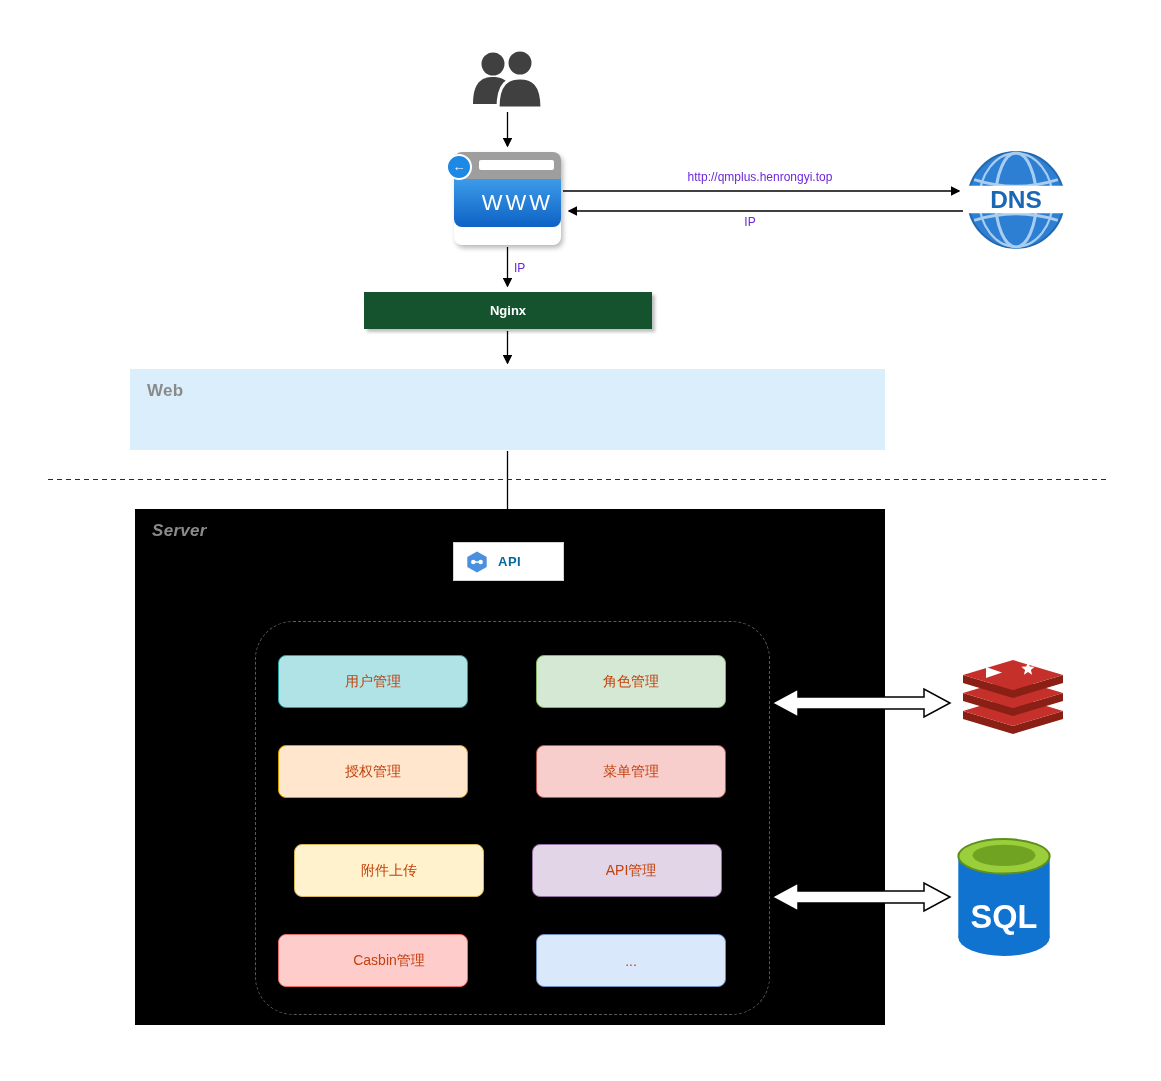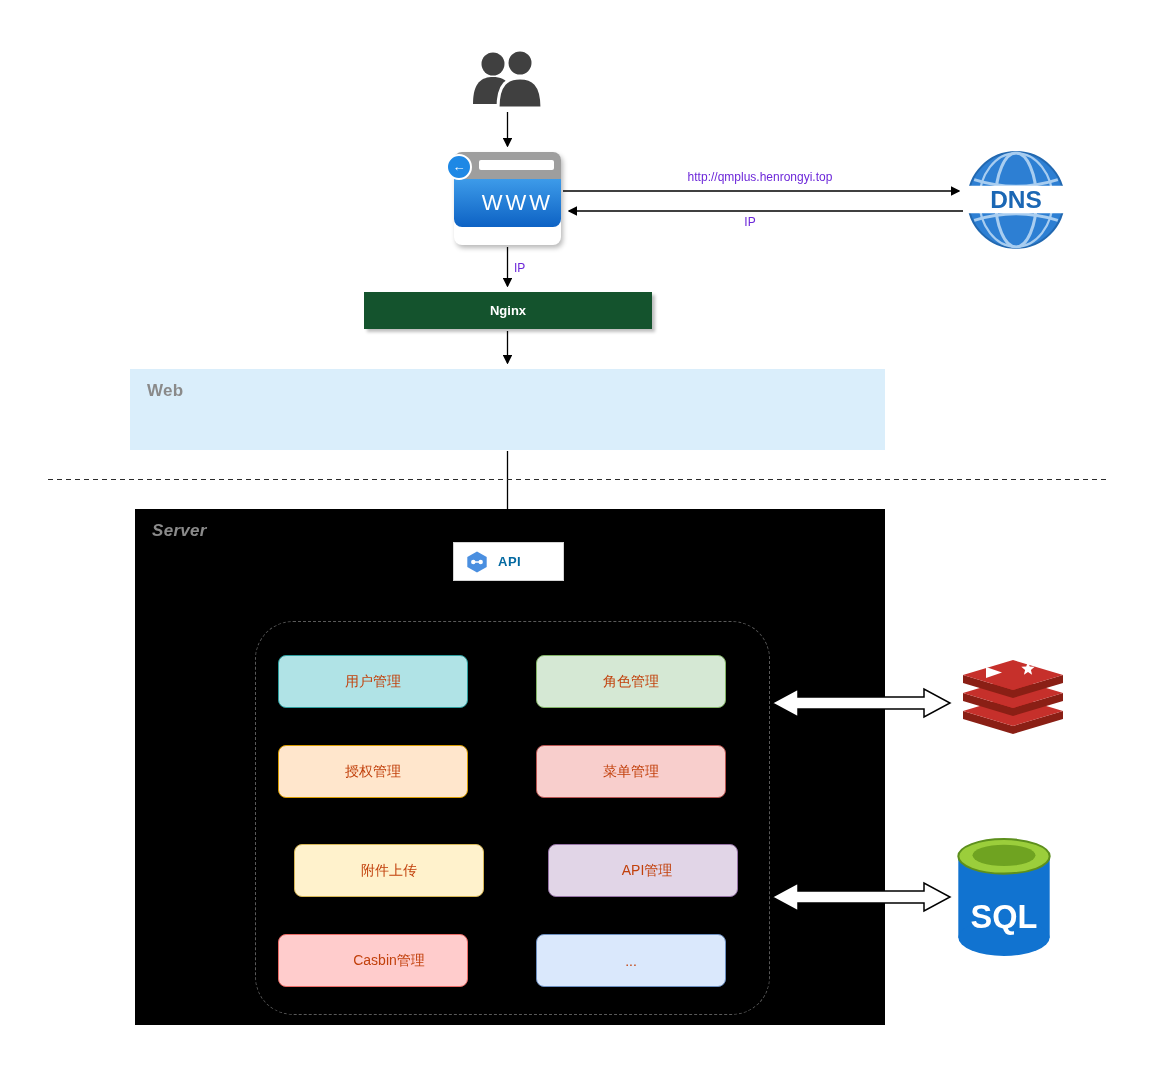--- a/index.html
+++ b/index.html
@@ -34,21 +34,21 @@
   .api-label { color:#0369a1; font-size:13px; font-weight:bold; letter-spacing:.5px; }
 
   
   .module-container { position:absolute; left:255px; top:621px; width:515px; height:394px; border:1.6px dashed #595959; border-radius:38px; box-sizing:border-box; }
   .module { position:absolute; width:190px; height:53px; border:1px solid #999; border-radius:8px; display:flex; align-items:center; justify-content:center; font-size:14px; color:#c2410c; box-sizing:border-box; }
   .module:nth-of-type(1) { left:22px;  top:33px; }
   .module:nth-of-type(2) { left:280px; top:33px;justify-content:center; }
   .module:nth-of-type(3) { left:22px;  top:123px; }
   .module:nth-of-type(4) { left:280px; top:123px; }
   .module:nth-of-type(5) { left:22px;  top:222px;margin-left:16px; }
-  .module:nth-of-type(6) { left:292px; top:222px;padding-left:8px; }
+  .module:nth-of-type(6) { left:276px; top:222px;padding-left:8px; }
   .module:nth-of-type(7) { left:22px;  top:312px; }
   .module:nth-of-type(8) { left:280px; top:312px; }
 
   
   .redis { position:absolute; left:956px; top:655px; width:114px; height:80px; }
   .sql   { position:absolute; left:952px; top:832px; width:104px; height:132px; }
 
   
   .edge-label { position:absolute; color:#6d28d9; font-size:12px; text-align:center; }
   .lbl-url  { left:635px; top:170px; width:250px; }

